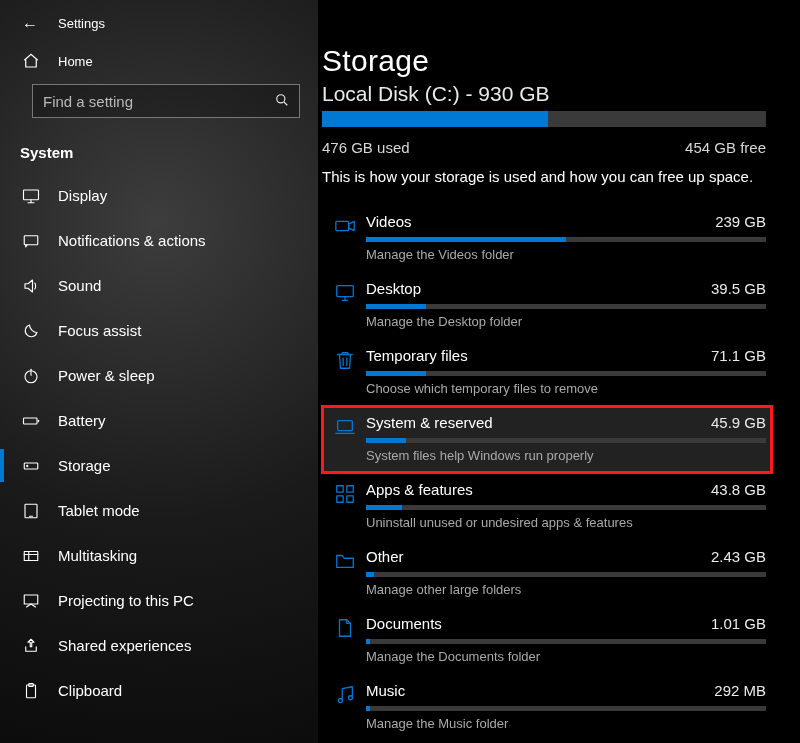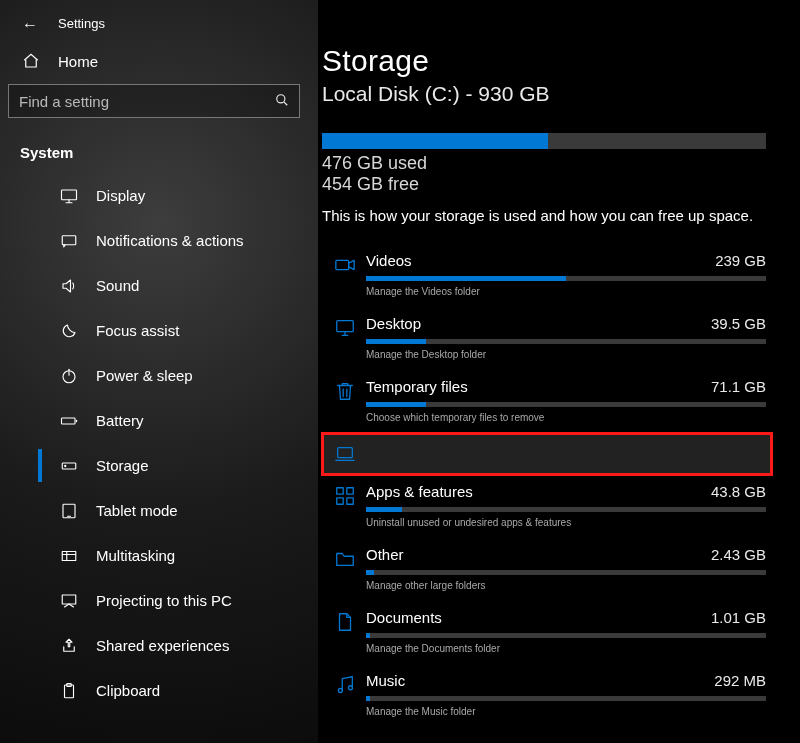--- a/index.html
+++ b/index.html
@@ -17,27 +17,27 @@
   }
   .titlebar {
     display: flex;
     align-items: center;
     gap: 20px;
     padding: 6px 20px 6px 22px;
     font-size: 13px;
   }
   .titlebar .back { font-size: 16px; cursor: pointer; opacity: .95; }
   .home-row {
-    display: flex; align-items: flex-end; gap: 18px;
+    display: flex; align-items: center; gap: 18px;
     padding: 14px 36px 10px 22px;
-    font-size: 15px;
+    font-size: 13px;
   }
   .home-row .ico { width: 18px; display: flex; justify-content: center; }
   .home-row svg { stroke: #fff; }
-  .search-wrap { padding: 4px 18px 8px 8px; }
+  .search-wrap { padding: 4px 18px 8px 32px; }
   .search-box {
     display: flex; align-items: center; justify-content: space-between;
     border: 1px solid #777;
     background: rgba(0,0,0,0.25);
     height: 34px;
     padding: 0 10px 0 10px;
     font-size: 15px;
   }
   .search-box input {
     background: transparent; border: none; outline: none;
@@ -49,65 +49,64 @@
   .section-label { font-weight: 600; font-size: 15px; padding: 18px 20px 12px 20px; }
 
   .nav { display: flex; flex-direction: column; }
   .nav-item {
     display: flex; align-items: center; gap: 18px;
     height: 45px;
     padding: 0 20px 0 22px;
     font-size: 15px;
     cursor: pointer;
     position: relative;
-    margin-left: 38px;
   }
   .nav-item .ico { width: 18px; display: flex; justify-content: center; align-items: center; }
   .nav-item .ico svg { stroke: #fff; fill: none; }
   .nav-item.active::before {
     content: "";
     position: absolute; left: 0; top: 6px; bottom: 6px; width: 4px;
     background: #0078d4;
   }
 
   
   .main {
     flex: 1;
     height: 100%;
     background: #000;
     padding: 44px 24px 0 4px;
     overflow: hidden;
   }
   .main h1 { font-weight: 400; font-size: 30px; letter-spacing: .3px; margin-bottom: 4px; }
-  .subtitle { font-size: 21px; font-weight: 400; color: #e9e9e9; margin-bottom: 27px; }
+  .subtitle { font-size: 21px; font-weight: 400; color: #e9e9e9; margin-bottom: 5px; }
   .disk-bar-wrap { margin-bottom: 6px; }
   .disk-bar {
     width: 444px; height: 16px; background: #3a3a3a; position: relative;
   }
   .disk-bar .fill { position: absolute; left: 0; top: 0; bottom: 0; background: #0078d4; }
-  .disk-legend { display: flex; justify-content: space-between; width: 444px; font-size: 18px; color: #d7d7d7; margin-top: 4px; flex-direction: column; }
+  .disk-legend { display: flex; justify-content: space-between; width: 444px; font-size: 15px; color: #d7d7d7; margin-top: 12px; }
   .desc { font-size: 15px; margin: 12px 0 12px 0; }
 
   .cats { display: flex; flex-direction: column; margin-top: 20px; }
   .cat {
     display: flex; align-items: flex-start;
     width: 450px;
     padding: 8px 6px 10px 6px;
     position: relative;
     cursor: pointer;
   }
   .cat .cico { width: 34px; display:flex; justify-content:center; padding-top:2px; }
   .cat .cico svg { stroke: #0078d4; fill: none; stroke-width: 1.4; }
   .cat .cbody { flex: 1; margin-left: 4px; }
   .cat .crow { display: flex; justify-content: space-between; align-items: baseline; }
   .cat .cname { font-size: 15px; }
   .cat .csize { font-size: 15px; color: #eaeaea; text-align: right; }
   .cat .cbar { height: 5px; background: #3a3a3a; margin: 7px 0 5px 0; position: relative; }
   .cat .cbar .cfill { position: absolute; left:0; top:0; bottom:0; background: #0078d4; }
-  .cat .csub { font-size: 10px; color: #a9a9a9; }
+  .cat .csub { font-size: 13px; color: #a9a9a9; }
   .cat.highlight { outline: 3px solid #ff1a1a; outline-offset: -2px; background: #222; }
 
 </style>
 </head>
 <body>
 
 <aside class="sidebar">
 
   <div class="titlebar">
     <span class="back">←</span>
@@ -320,20 +319,30 @@
           <div class="csub">Choose which temporary files to remove</div>
         </div>
       </div>
       <div class="cat highlight">
         <div class="cico">
           <svg viewBox="0 0 24 24" width="22" height="22" stroke="#0078d4" fill="none" stroke-width="1.5" stroke-linecap="round" stroke-linejoin="round">
             <rect x="4" y="5" width="16" height="11" rx="1"></rect>
             <path d="M2 19h20"></path>
           </svg>
         </div>
+        <div class="cbody">
+          <div class="crow">
+            <span class="cname">System &amp; reserved</span>
+            <span class="csize">45.9 GB</span>
+          </div>
+          <div class="cbar">
+            <div class="cfill" style="width: 10%;"></div>
+          </div>
+          <div class="csub">System files help Windows run properly</div>
+        </div>
       </div>
       <div class="cat">
         <div class="cico">
           <svg viewBox="0 0 24 24" width="22" height="22" stroke="#0078d4" fill="none" stroke-width="1.5" stroke-linecap="round" stroke-linejoin="round">
             <rect x="3" y="3" width="7" height="7"></rect>
             <rect x="14" y="3" width="7" height="7"></rect>
             <rect x="3" y="14" width="7" height="7"></rect>
             <rect x="14" y="14" width="7" height="7"></rect>
           </svg>
         </div>

